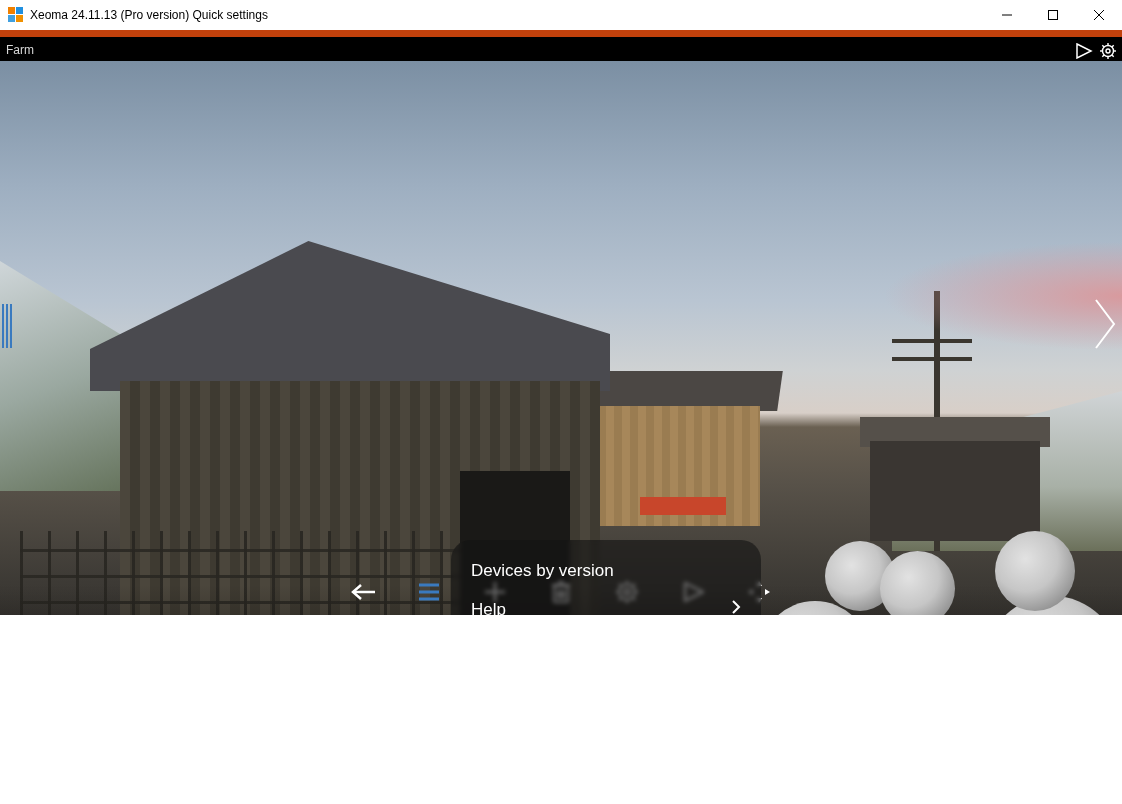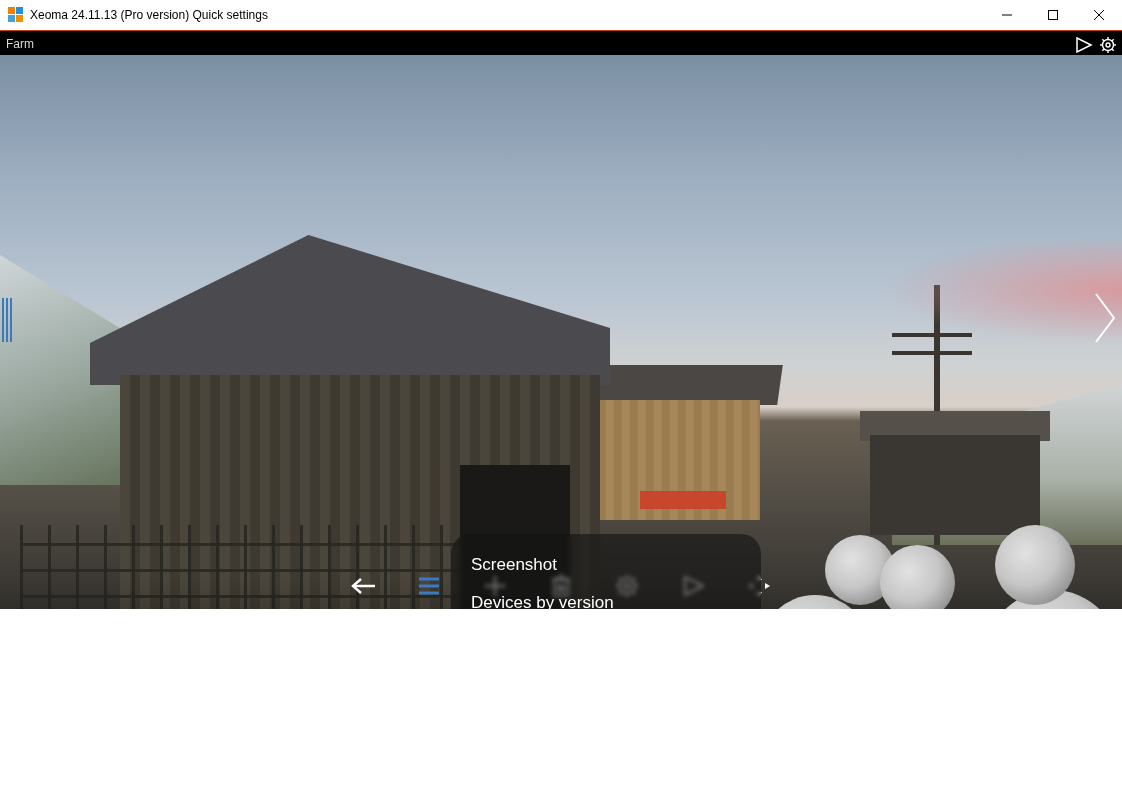--- a/index.html
+++ b/index.html
@@ -1,16 +1,16 @@
 <!DOCTYPE html>
 <html><head>
 <meta charset="utf-8">
 <style>
   html,body{margin:0;padding:0;width:1122px;height:804px;font-family:"Segoe UI",Arial,sans-serif;background:#fff;overflow:hidden}
-  .titlebar{height:30px;background:#fff;display:flex;align-items:center;border-bottom:1px solid #c2410c}
+  .titlebar{height:30px;background:#fff;display:flex;align-items:center;border-bottom:7px solid #c2410c}
   .titlebar .app-icon{width:16px;height:16px;margin:0 6px 0 8px;display:grid;grid-template-columns:7px 7px;grid-template-rows:7px 7px;gap:1px}
   .app-icon div{width:7px;height:7px}
   .ai1{background:#f08000}.ai2{background:#2090e0}.ai3{background:#40a0e0}.ai4{background:#f09000}
   .titlebar .title{font-size:12px;color:#000}
   .titlebar .spacer{flex:1}
   .winbtn{width:46px;height:30px;display:flex;align-items:center;justify-content:center;color:#000}
   .winbtn svg{display:block}
   .viewport{position:relative;width:1122px;height:578px;background:#000;overflow:hidden}
   .cam-label{position:absolute;top:6px;left:6px;color:#d8d8d8;font-size:12px;z-index:5}
   .top-right{position:absolute;top:6px;right:6px;display:flex;gap:6px;z-index:5}
@@ -144,23 +144,20 @@
       </div>
   </div>
   <div class="side-arrow side-right">
     <svg width="26" height="56" viewBox="0 0 26 56">
         <polyline points="4,4 22,28 4,52" fill="none" stroke="#fff" stroke-width="2"></polyline>
       </svg>
   </div>
 
   <div class="popup">
     <div class="item">
-      <span>Screenshot</span>
-    </div>
-    <div class="item">
       <span>Devices by version</span>
     </div>
     <div class="item">
       <span>Help</span>
       <span>
         <svg width="10" height="16" viewBox="0 0 10 16">
             <polyline points="2,2 8,8 2,14" fill="none" stroke="#fff" stroke-width="2"></polyline>
           </svg>
       </span>
     </div>

